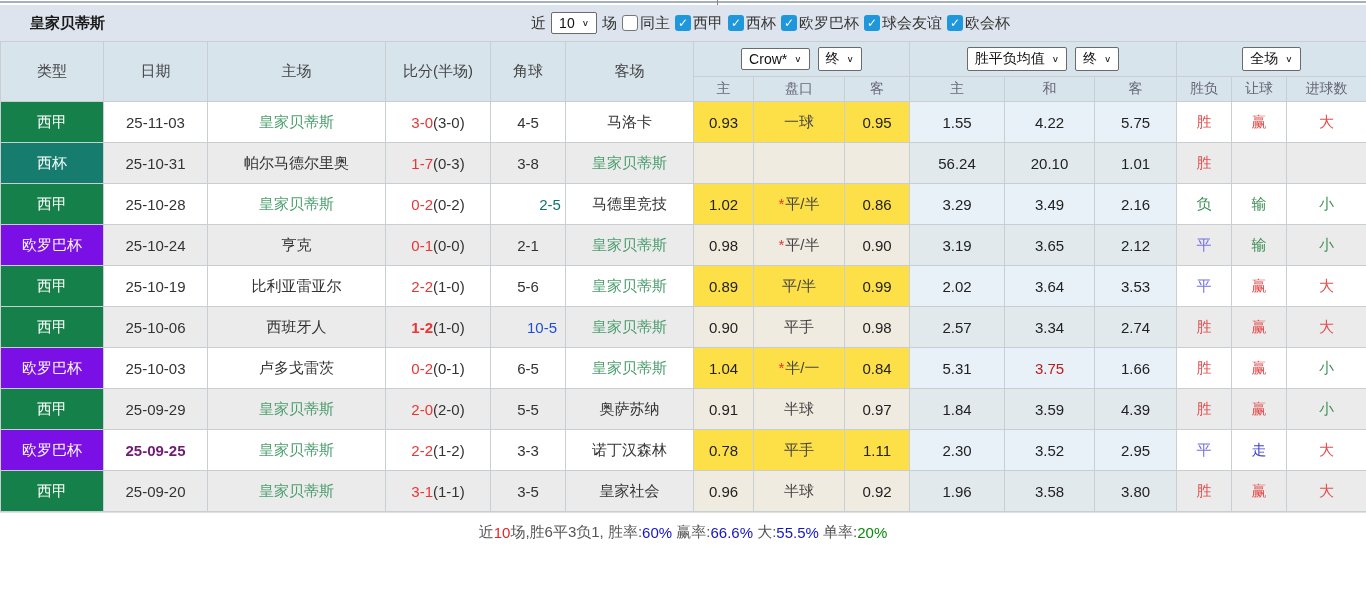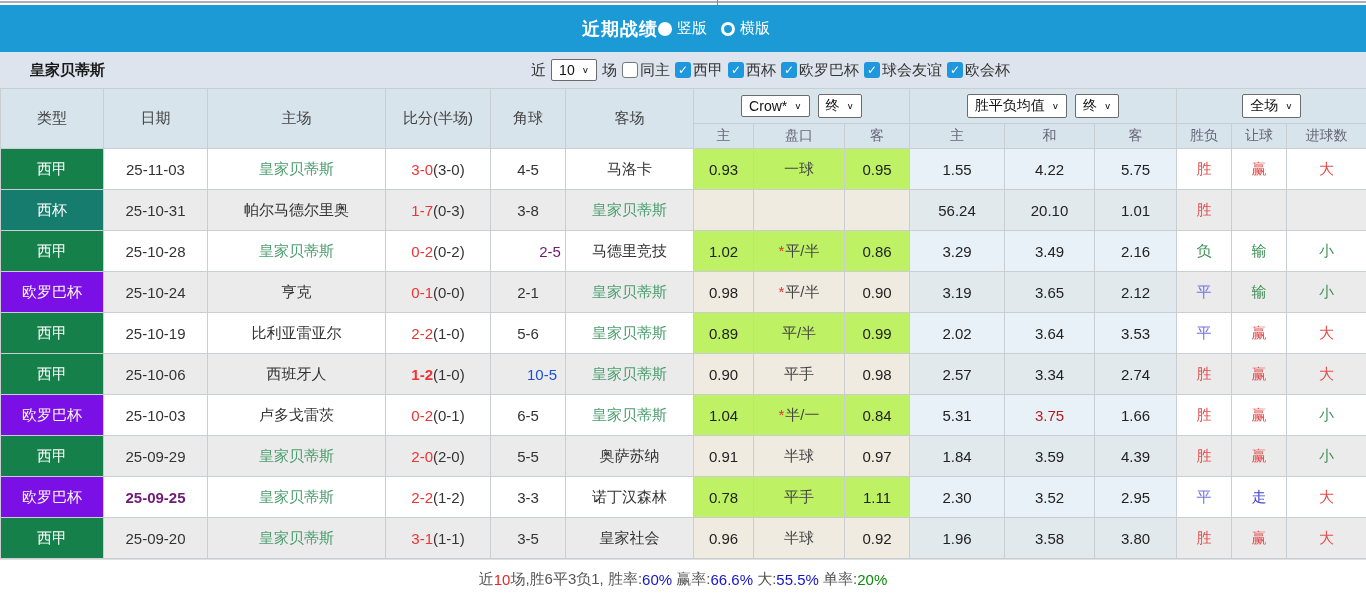--- a/index.html
+++ b/index.html
@@ -37,53 +37,40 @@
   table{border-collapse:collapse;table-layout:fixed;width:1366px;}
   th,td{border:1px solid #c9ced3;text-align:center;overflow:hidden;white-space:nowrap;padding:0;}
   thead th{background:#d8e4ec;font-weight:normal;}
   tr.hdr1 th{height:34px;font-size:15px;color:#444;}
   tr.hdr2 th{height:24px;font-size:14px;color:#667;}
   th.main-h{font-size:15px;color:#444;}
   .hdr-ctrl{display:flex;justify-content:center;align-items:center;gap:8px;}
   tbody tr{height:41px;font-size:15px;color:#333;}
   tbody tr.even td{background:#ebebeb;}
   tbody tr.odd td{background:#fff;}
-  tbody tr.odd td.cream{background:#bef264;}
+  tbody tr.odd td.cream{background:#fde047;}
   tbody tr.even td.cream{background:#f0ebe0;}
   tbody tr.odd td.bluecol{background:#e8f1f7;}
   tbody tr.even td.bluecol{background:#e2e9ed;}
   td.type-cell{color:#fff;font-size:15px;}
   td.home-cell,td.away-cell{cursor:pointer;}
   .star{color:#e63333;margin-right:1px;}
 
   
   .summary{height:39px;display:flex;align-items:center;justify-content:center;font-size:15px;color:#555;background:#fff;border-top:1px solid #e0e0e0;}
 </style>
 </head>
 <body>
 
 <div class="page">
 
   <div class="top-strip">
       <span class="tick"></span>
     </div>
 
-  <div class="title-bar">
-    <span class="bar-title">近期战绩</span>
-    <span class="radio-group" id="radio-group">
-        <span class="radio-opt">
-          <span class="radio filled"></span>
-          <span class="radio-label">竖版</span>
-        </span>
-        <span class="radio-opt">
-          <span class="radio empty"></span>
-          <span class="radio-label">横版</span>
-        </span>
-      </span>
-  </div>
 
   <div class="filter-bar">
     <span class="team-name">皇家贝蒂斯</span>
     <span class="filter-group">
       <span>近</span>
       <span class="sel">
         <span>10</span>
         <span class="chev">∨</span>
       </span>
       <span>场</span>
@@ -220,21 +207,21 @@
           <td class="bluecol" style="color: rgb(34, 34, 34);">1.01</td>
           <td style="color: rgb(226, 80, 80);">胜</td>
           <td></td>
           <td></td>
         </tr>
         <tr class="odd">
           <td class="type-cell" style="background: rgb(21, 128, 74);">西甲</td>
           <td style="color: rgb(51, 51, 51);">25-10-28</td>
           <td class="home-cell" style="color: rgb(74, 157, 110);">皇家贝蒂斯</td>
           <td><span style="color: rgb(238, 51, 51);">0-2</span><span style="color: rgb(51, 51, 51);">(0-2)</span></td>
-          <td style="color: #701a75; padding-left: 44px;">2-5</td>
+          <td style="color: #0f766e; padding-left: 44px;">2-5</td>
           <td class="away-cell" style="color: rgb(51, 51, 51);">马德里竞技</td>
           <td class="cream" style="color: rgb(34, 34, 34);">1.02</td>
           <td class="cream"><span class="star">*</span><span style="color: rgb(68, 68, 68);">平/半</span></td>
           <td class="cream" style="color: rgb(34, 34, 34);">0.86</td>
           <td class="bluecol" style="color: rgb(34, 34, 34);">3.29</td>
           <td class="bluecol" style="color: rgb(34, 34, 34);">3.49</td>
           <td class="bluecol" style="color: rgb(34, 34, 34);">2.16</td>
           <td style="color: rgb(60, 141, 84);">负</td>
           <td style="color: rgb(60, 141, 84);">输</td>
           <td style="color: rgb(60, 141, 84);">小</td>

